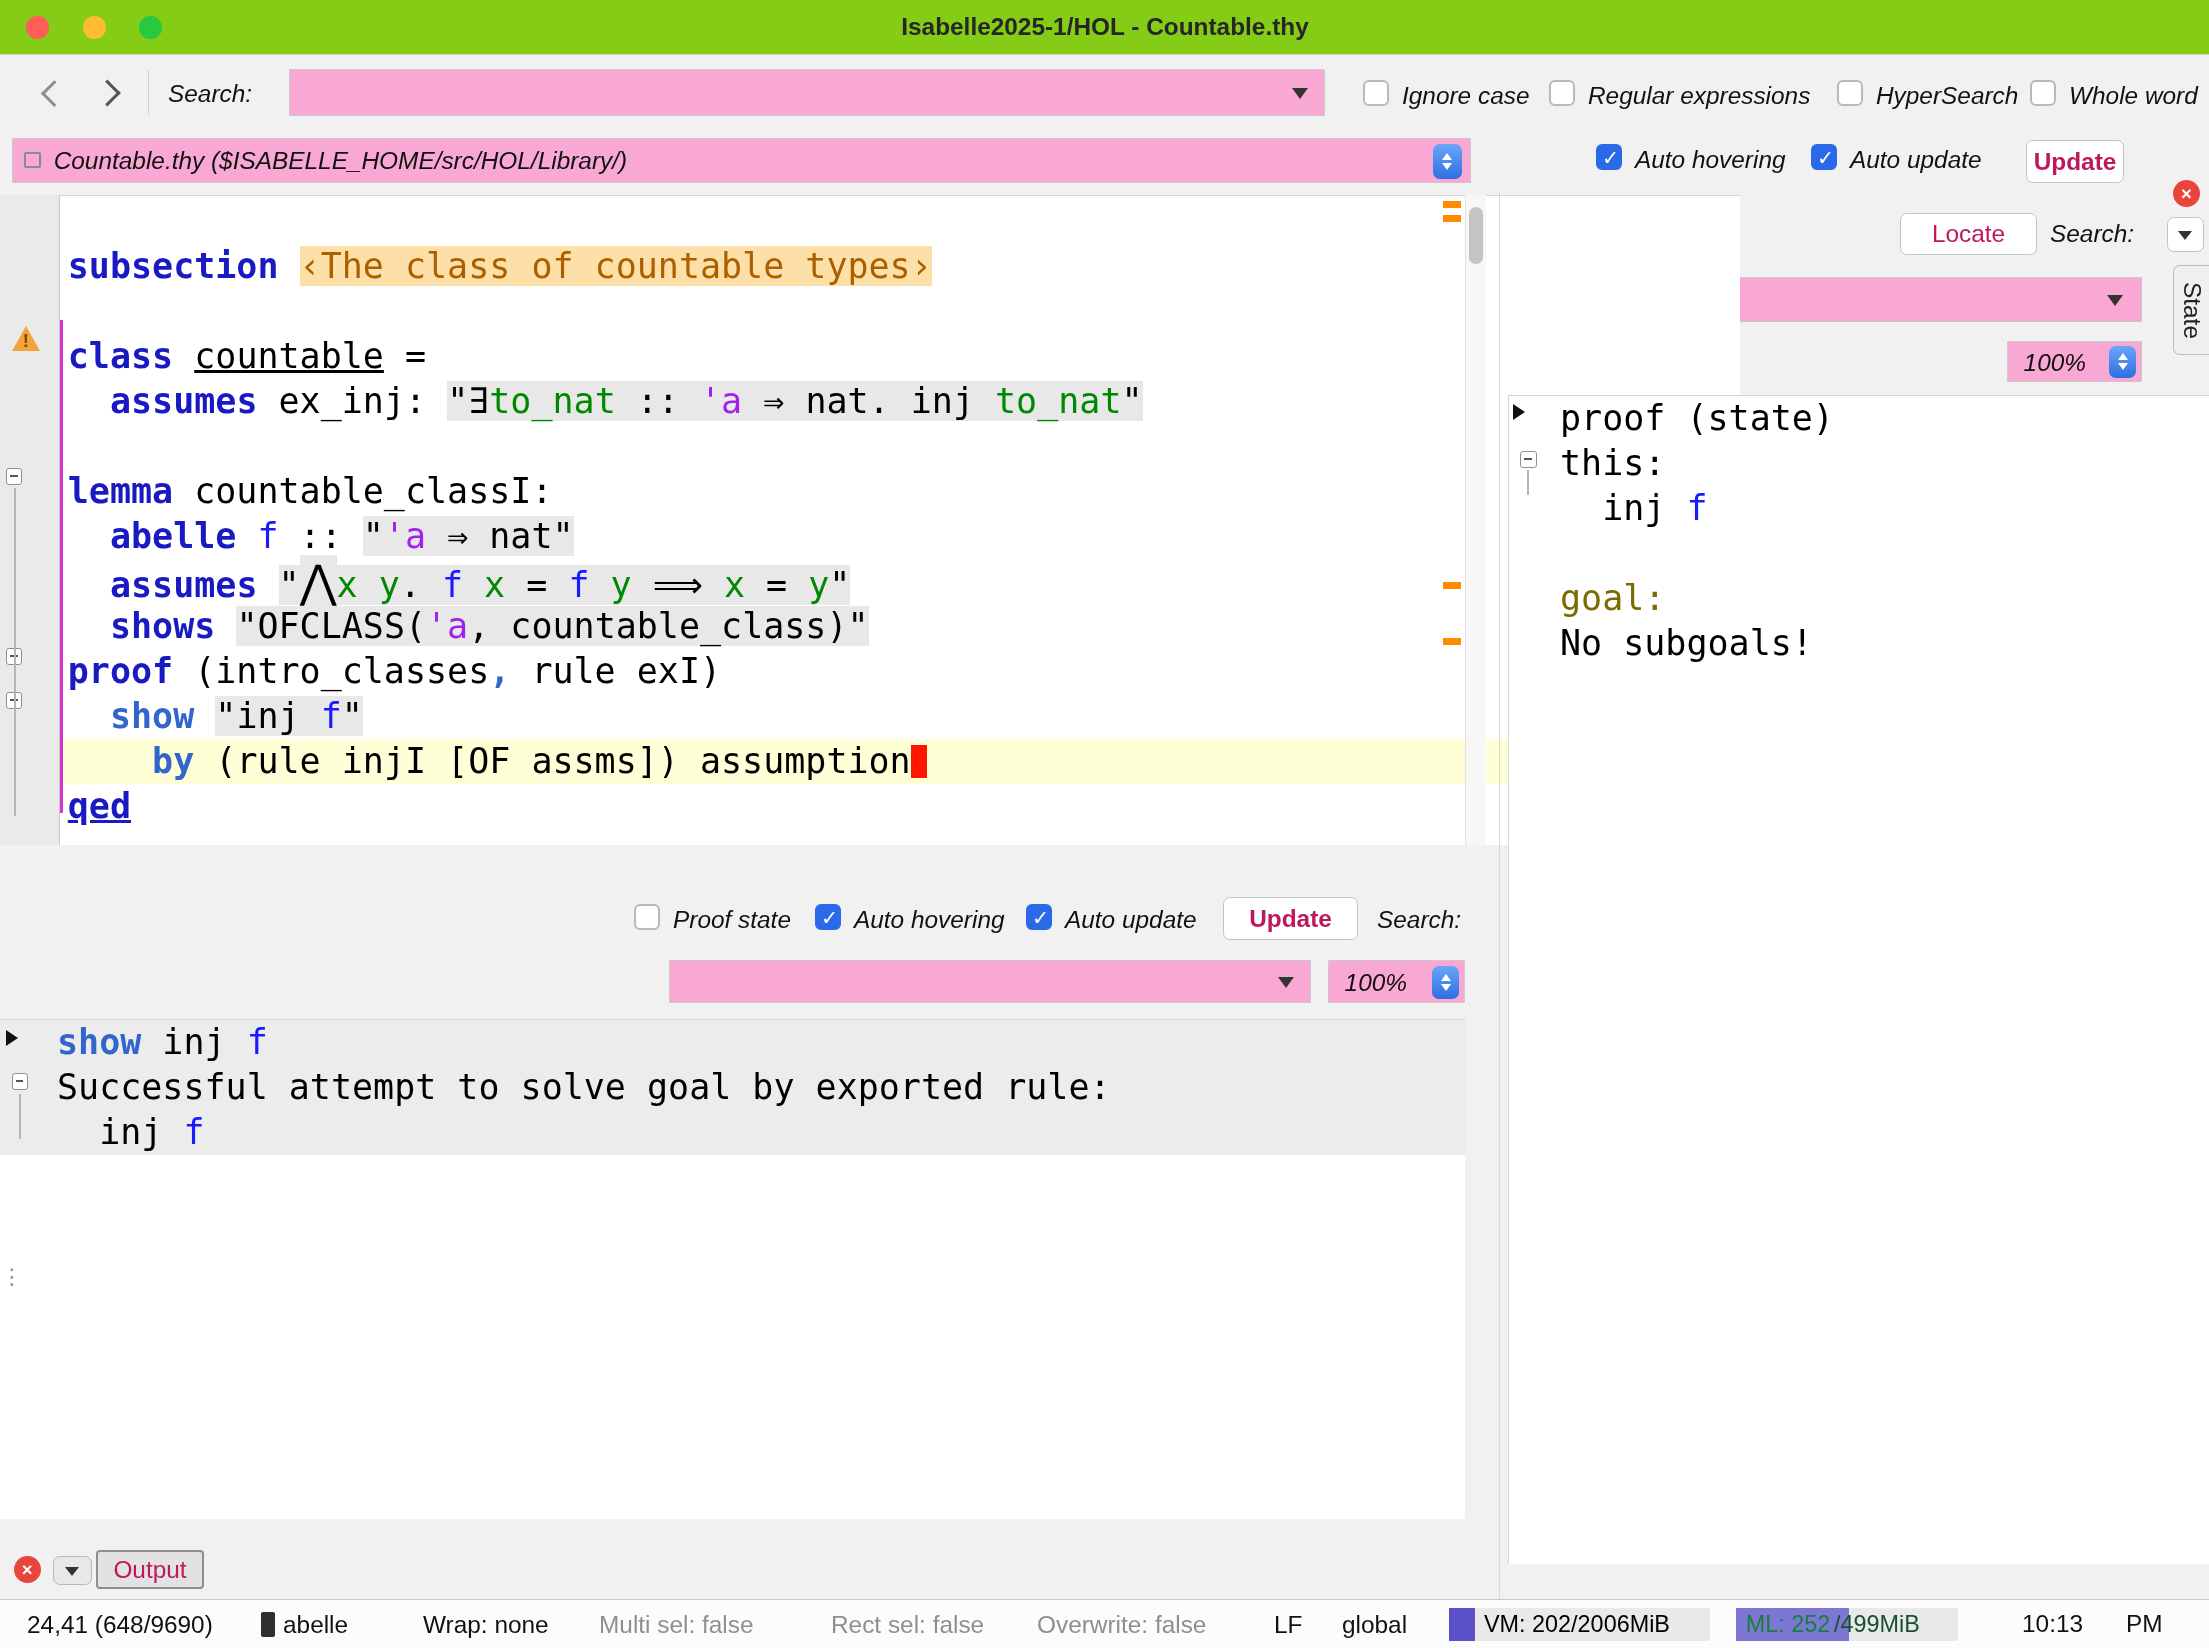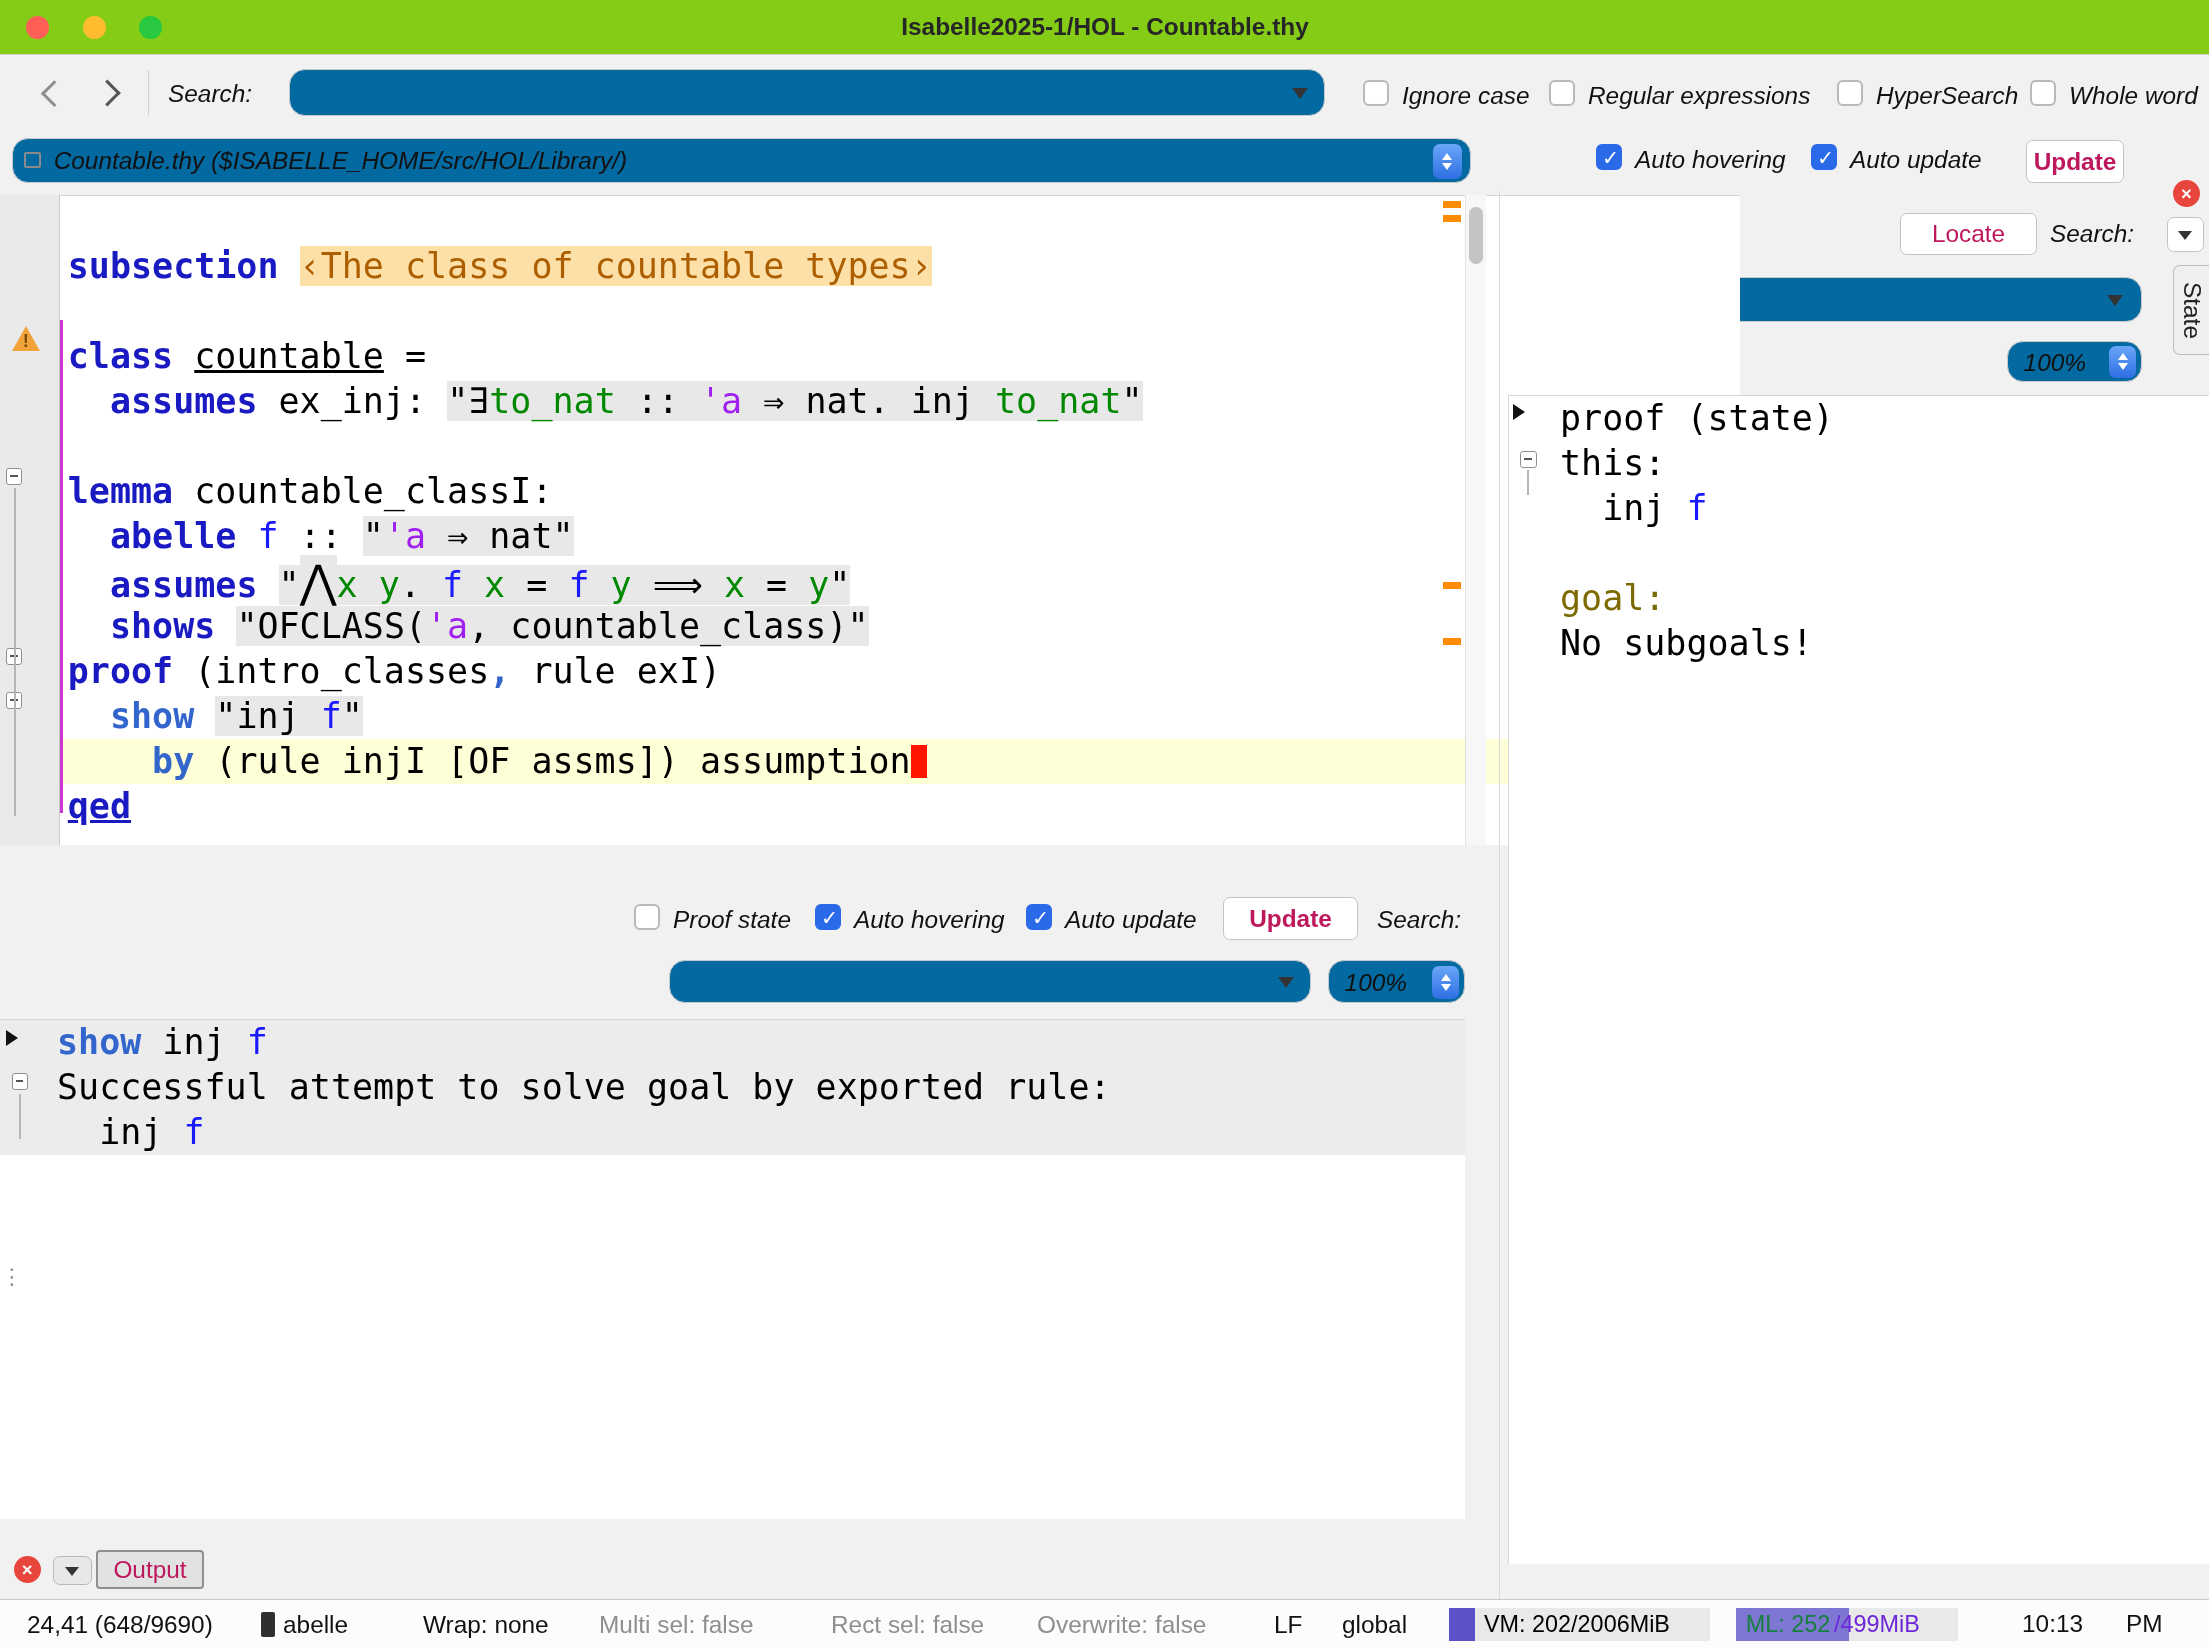--- a/index.html
+++ b/index.html
@@ -6,21 +6,21 @@
   .window{position:relative;width:2210px;height:1648px;background:#f1f1f1;overflow:hidden;
           font-family:"Liberation Sans","DejaVu Sans",sans-serif;color:#111;}
   .abs{position:absolute;}
   
   .titlebar{position:absolute;left:0;top:0;width:2210px;height:54px;background:#84cc16;border-bottom:1px solid #d2d2d2;}
   .tl{position:absolute;top:15.6px;width:23.4px;height:23.4px;border-radius:50%;}
   .title{position:absolute;left:0;top:0;width:100%;height:54px;line-height:54px;text-align:center;font-size:24.4px;font-weight:bold;color:#262626;}
   
   .ui{position:absolute;font-size:24.4px;color:#111;white-space:nowrap;font-style:italic;}
   .dim{color:#8f8f8f;}
-  .combo{position:absolute;background:#0369a1;border:1.5px solid #c9c9c9;border-radius:16px;box-sizing:border-box;}
+  .combo{position:absolute;background:#f9a8d4;border:1.5px solid #c9c9c9;border-radius:1px;box-sizing:border-box;}
   .btn{position:absolute;background:#fff;border:1.5px solid #c3c3c3;border-radius:6.8px;box-sizing:border-box;
        display:flex;align-items:center;justify-content:center;font-size:24.4px;color:#be185d;}
   .cb{position:absolute;width:26px;height:26px;border-radius:5.9px;background:#fff;border:2px solid #b9b9b9;box-sizing:border-box;}
   .cb.on{background:#2a6ae8;border-color:#2a6ae8;}
   .cb.on::after{content:"✓";position:absolute;left:3.9px;top:-1px;color:#fff;font-size:20.5px;font-weight:bold;line-height:26px;}
   .tri-down{width:0;height:0;border-left:8.8px solid transparent;border-right:8.8px solid transparent;border-top:11.7px solid #333;position:absolute;}
   .tri-right{width:0;height:0;border-top:8.8px solid transparent;border-bottom:8.8px solid transparent;border-left:12.7px solid #222;position:absolute;}
   .stepper{position:absolute;background:linear-gradient(#6aa6f8,#2e6fe3);border-radius:6.8px;
            display:flex;flex-direction:column;align-items:center;justify-content:center;gap:2.9px;}
   .stepper .up{width:0;height:0;border-left:5.9px solid transparent;border-right:5.9px solid transparent;border-bottom:7.8px solid #fff;}
@@ -224,19 +224,19 @@
     <span class="st" style="left:1274px;">LF</span>
     <span class="st" style="left:1342px;">global</span>
   </div>
   <div class="gauge" style="left:1449px;width:261px;">
     <div class="gfill" style="width:26px;background:#5b51c9;"></div>
     <span class="abs" style="left:35px;top:0;height:33px;line-height:33px;font-size:23.4px;color:#000;white-space:nowrap;">VM: 202/2006MiB</span>
   </div>
   <div class="gauge" style="left:1736px;width:222px;">
     <div class="gfill" style="width:113px;background:#7d76d2;"></div>
     <span class="abs" style="left:9.8px;top:0;height:33px;line-height:33px;font-size:23.4px;color:#15803d;white-space:nowrap;">ML: 252</span>
-    <span class="abs" style="left:98px;top:0;height:33px;line-height:33px;font-size:23.4px;color:#6d28d9;white-space:nowrap;">/499MiB</span>
+    <span class="abs" style="left:98px;top:0;height:33px;line-height:33px;font-size:23.4px;color:#14532d;white-space:nowrap;">/499MiB</span>
   </div>
   <span class="st" style="left:2022px;top:1599px;position:absolute;">10:13</span>
   <span class="st" style="left:2126px;top:1599px;position:absolute;">PM</span>
 
 </div>
 
 
 </body></html>

